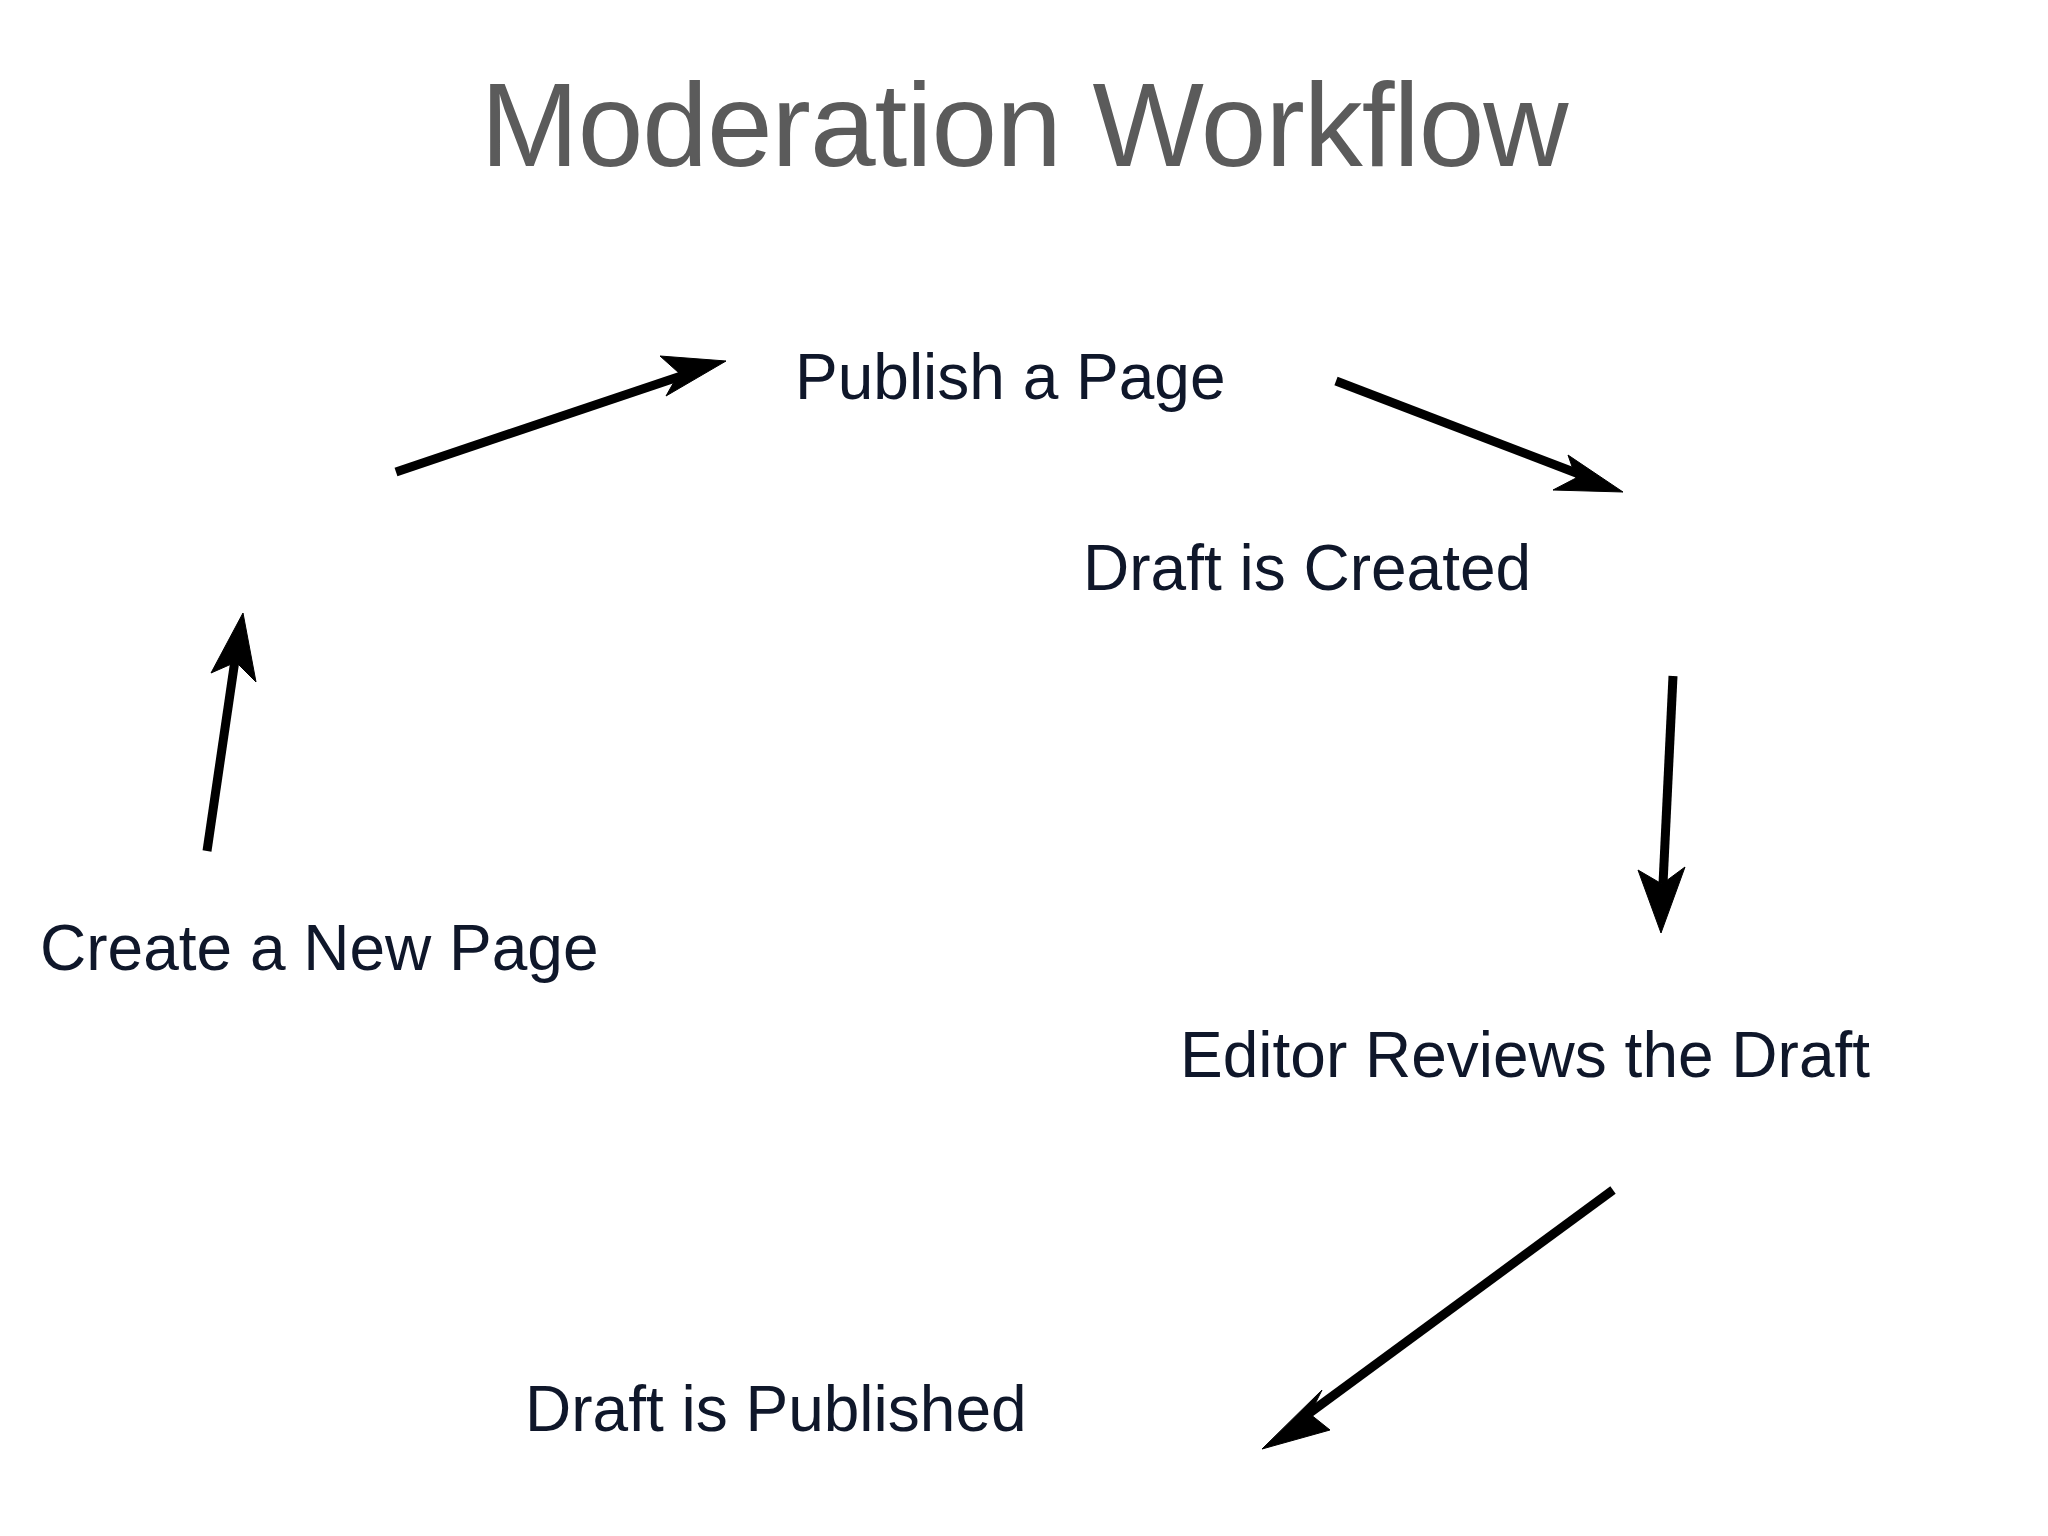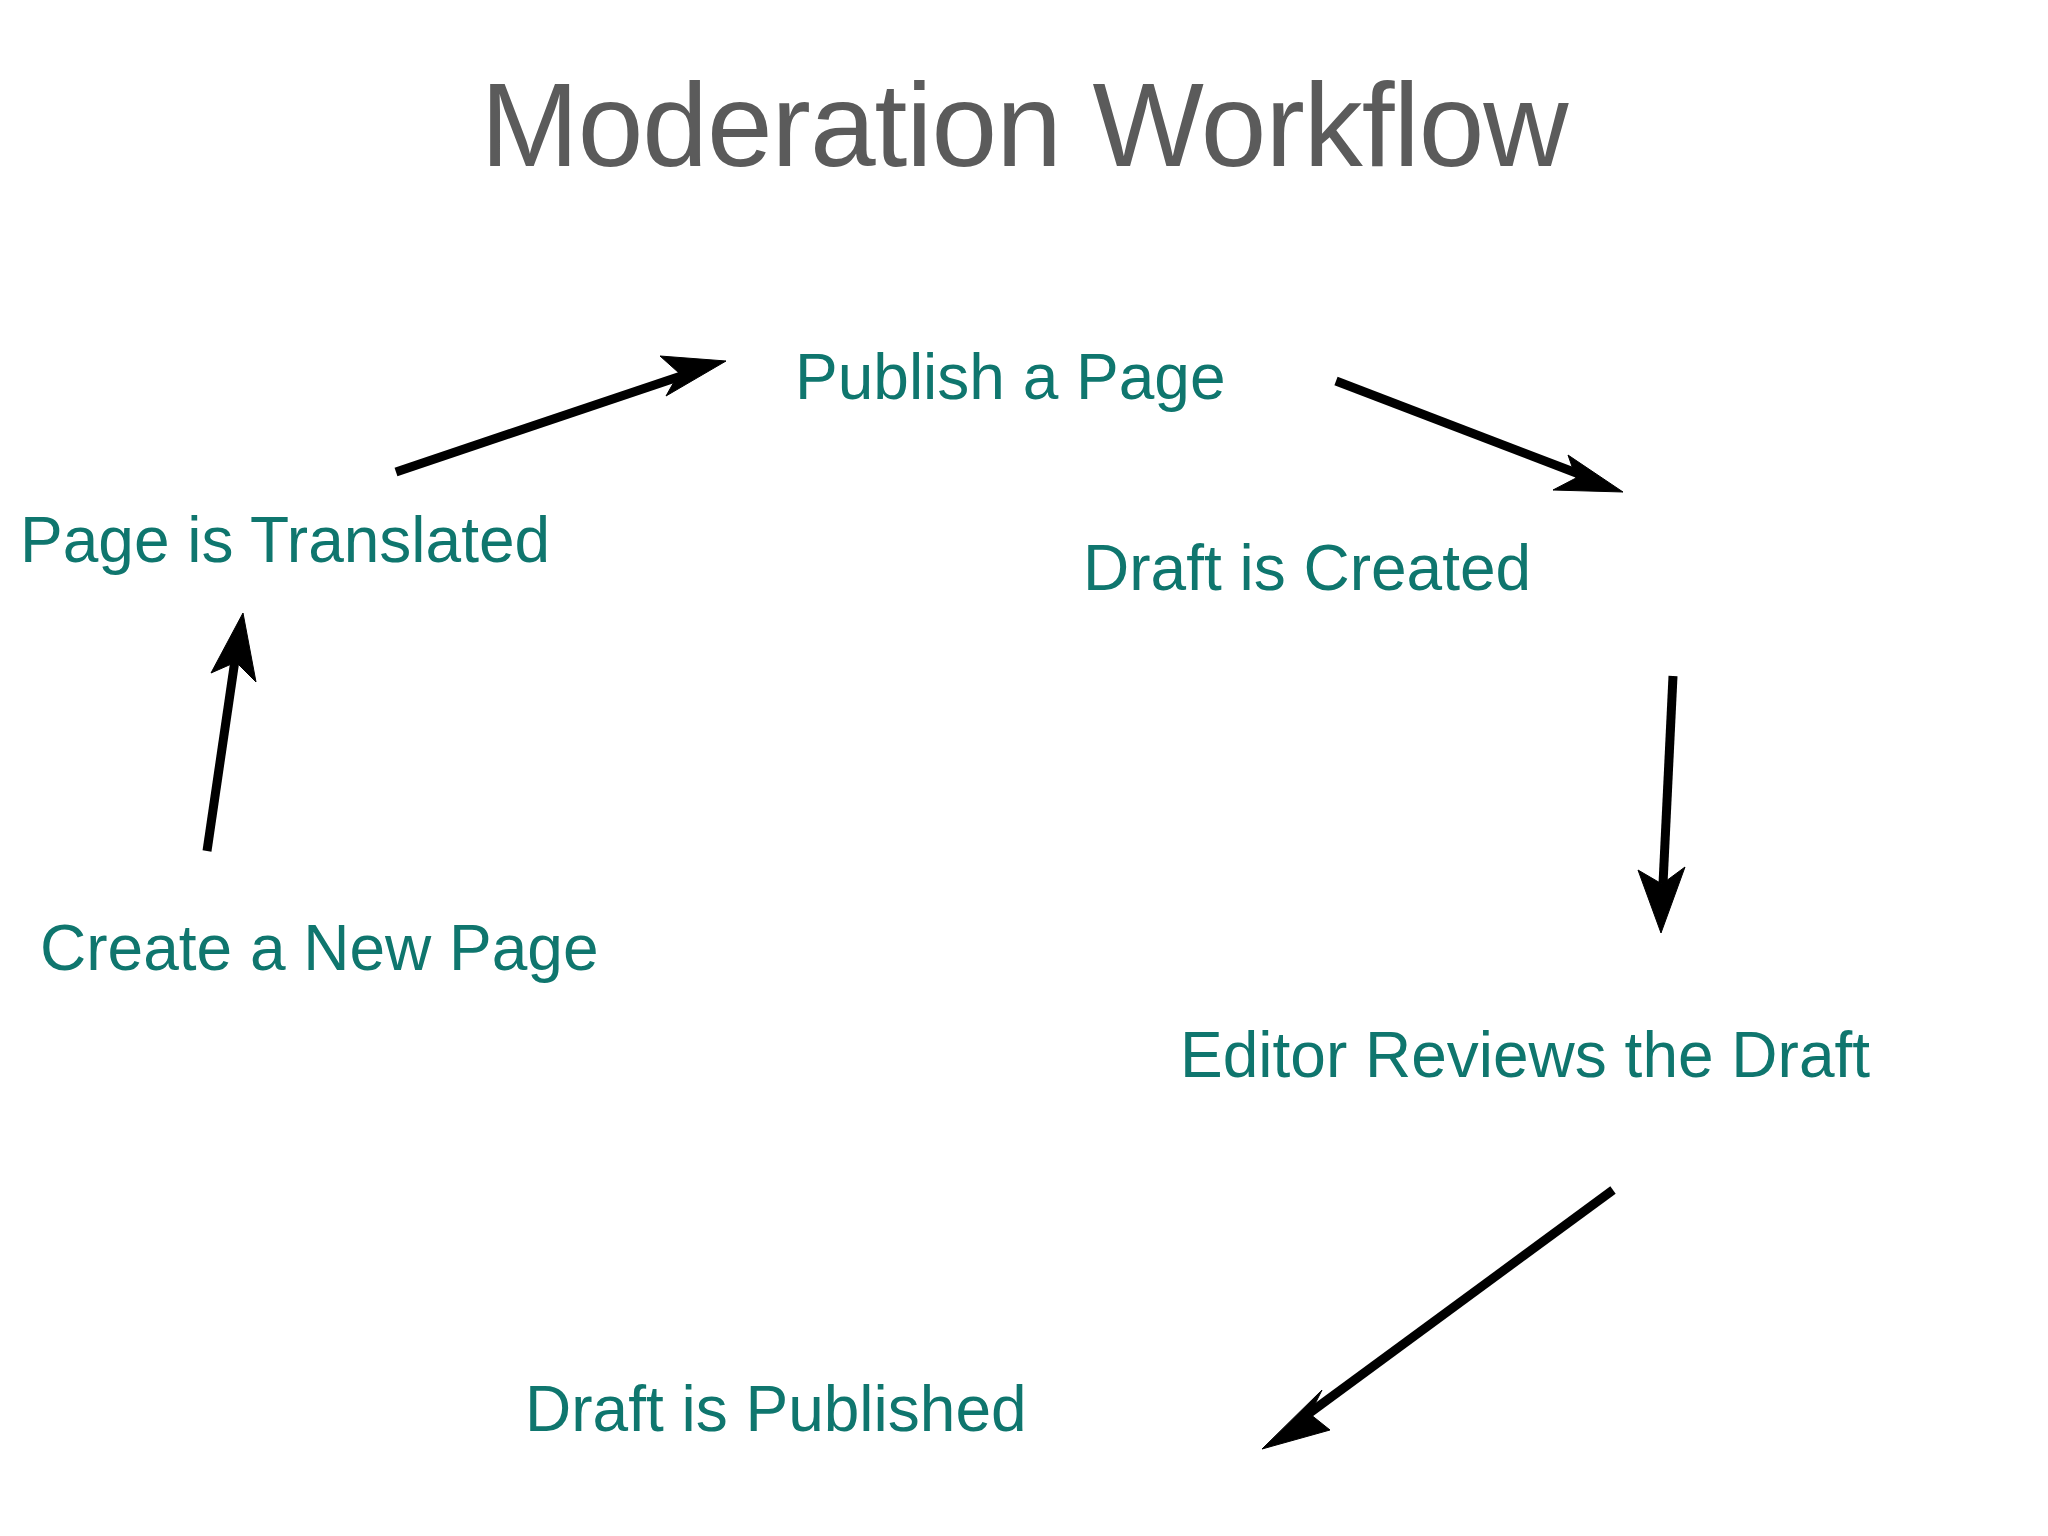--- a/index.html
+++ b/index.html
@@ -33,21 +33,21 @@
     letter-spacing: -1px;
     color: #5b5b5b;
     line-height: 1.15;
     white-space: nowrap;
   }
 
   .node-label {
     position: absolute;
     font-size: 64px;
     font-weight: 400;
-    color: #0f766e;
+    color: #0f172a;
     line-height: 1.1;
     white-space: nowrap;
     letter-spacing: 0px;
   }
 
   
   #node-publish-a-page      { left: 795px;  top: 342px; }
   #node-page-is-translated  { left: 20px;   top: 505px; }
   #node-draft-is-created    { left: 1083px; top: 533px; }
   #node-create-a-new-page   { left: 40px;   top: 913px; }
@@ -105,21 +105,20 @@
     </g>
 
     <g>
       <line class="edge-line" x1="207" y1="851" x2="235" y2="660"></line>
       <polygon class="edge-head" points="243,613 211,673 236,662 256,682"></polygon>
     </g>
   </svg>
 
   <div class="node-label" id="node-publish-a-page">Publish a Page</div>
 
-  <div class="node-label" id="node-page-is-translated">Page is Translated</div>
 
   <div class="node-label" id="node-draft-is-created">Draft is Created</div>
 
   <div class="node-label" id="node-create-a-new-page">Create a New Page</div>
 
   <div class="node-label" id="node-draft-is-published">Draft is Published</div>
 
   <div class="node-label" id="node-editor-reviews">Editor Reviews the Draft</div>
 
 </div>

